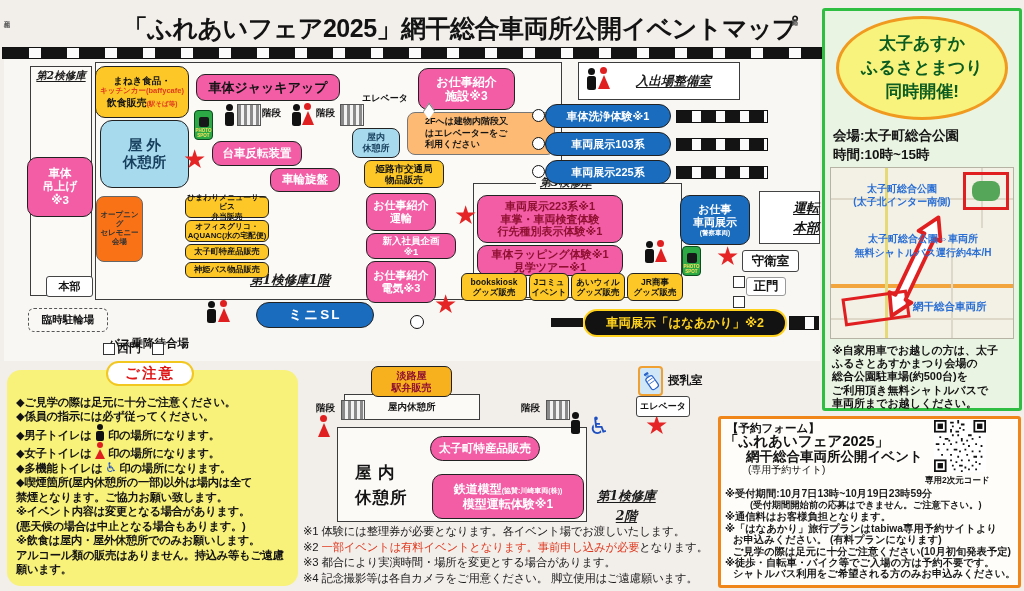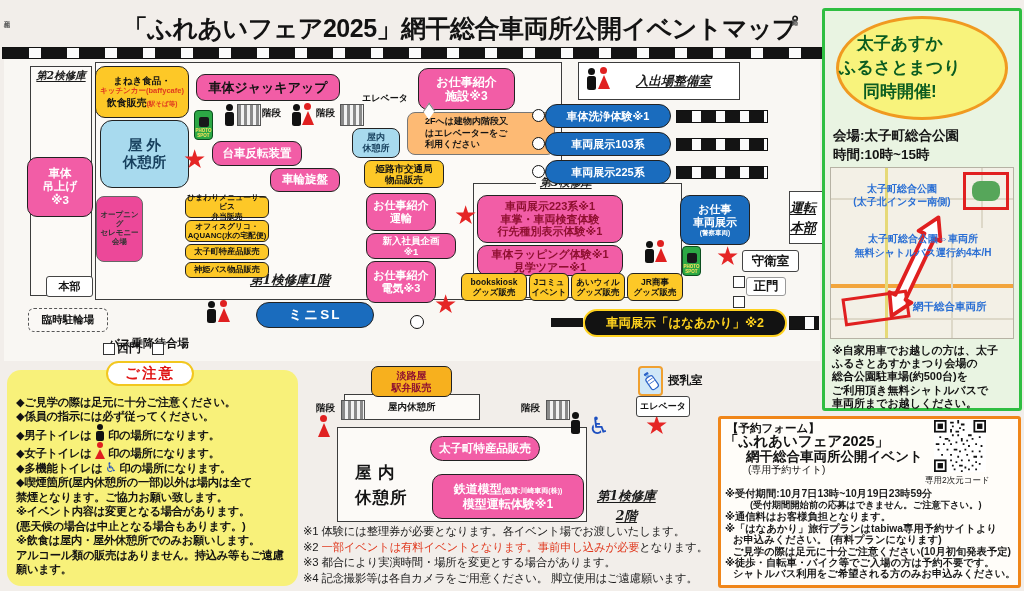--- a/index.html
+++ b/index.html
@@ -85,21 +85,21 @@
 吊上げ
 ※3</div>
   <div class="box wht" style="left:46px;top:276px;width:47px;height:21px;font-size:11px">本部</div>
   <div class="box yel" style="left:95px;top:66px;width:94px;height:52px;border-radius:10px">
     <span style="font-size:9.5px">まねき食品・</span>
     <span class="red" style="font-size:7.5px">キッチンカー(baffycafe)</span>
     <span><span style="font-size:10px">飲食販売</span><span class="red" style="font-size:6.5px">(駅そば等)</span></span>
   </div>
   <div class="box lb" style="left:100px;top:120px;width:89px;height:68px;font-size:14.5px;border-radius:12px">屋 外
 休憩所</div>
-  <div class="box" style="left:96px;top:196px;width:47px;height:66px;background:#ec4899;border:1.3px solid #666;color:#333;font-size:7.5px;border-radius:8px">オープニング
+  <div class="box" style="left:96px;top:196px;width:47px;height:66px;background:#f97316;border:1.3px solid #666;color:#333;font-size:7.5px;border-radius:8px">オープニング
 セレモニー
 会場</div>
   <div class="box yel" style="left:185px;top:196px;width:84px;height:22px;font-size:7.8px;border-radius:6px">ひまわりメニューサービス
 弁当販売</div>
   <div class="box yel" style="left:185px;top:220px;width:84px;height:22px;font-size:7.8px;border-radius:6px">オフィスグリコ・
 AQUANC(水の宅配便)</div>
   <div class="box yel" style="left:185px;top:244px;width:84px;height:16px;font-size:8.2px;border-radius:6px">太子町特産品販売</div>
   <div class="box yel" style="left:185px;top:262px;width:84px;height:16px;font-size:8.2px;border-radius:6px">神姫バス物品販売</div>
   <div class="abs" style="left:28px;top:308px;width:80px;height:24px;border:1.6px dashed #555;border-radius:6px;display:flex;align-items:center;justify-content:center;font-weight:bold;font-size:10.5px;background:#faf8f5">臨時駐輪場</div>
   <div class="txt" style="left:108px;top:336px;font-size:11.5px">バス乗降待合場</div>
@@ -180,21 +180,21 @@
       <i></i>
       <b></b>
     </div>
   <div class="photos" style="left:682px;top:246px">PHOTO
 SPOT</div>
   <div class="box blu" style="left:680px;top:195px;width:70px;height:50px;border-radius:10px">
     <span style="font-size:11px">お仕事
 車両展示</span>
     <span style="font-size:6.5px">(警察車両)</span>
   </div>
-  <div class="abs" style="left:789px;top:191px;width:61px;height:53px;background:#fff;border:1.4px solid #444;display:flex;align-items:center;justify-content:flex-start;text-align:center">
+  <div class="abs" style="left:759px;top:191px;width:61px;height:53px;background:#fff;border:1.4px solid #444;display:flex;align-items:center;justify-content:flex-end;text-align:center">
     <span class="iund" style="white-space:pre-line;font-weight:bold">運転
 本部</span>
   </div>
   <div class="star" style="left:716px;top:243px">★</div>
   <div class="box wht" style="left:742px;top:250px;width:57px;height:22px;font-size:12.5px">守衛室</div>
   <div class="chk" style="left:733px;top:276px"></div>
   <div class="box wht" style="left:746px;top:277px;width:40px;height:19px;font-size:12.5px;border-color:#999">正門</div>
   <div class="chk" style="left:733px;top:296px"></div>
 
   <div class="box pink" style="left:366px;top:193px;width:70px;height:38px;font-size:11px;border-radius:9px">お仕事紹介
@@ -270,21 +270,21 @@
     <div class="nline">◆喫煙箇所(屋内休憩所の一部)以外は場内は全て
  禁煙となります。ご協力お願い致します。</div>
     <div class="nline">※イベント内容は変更となる場合があります。
  (悪天候の場合は中止となる場合もあります。)</div>
     <div class="nline"><span>※</span><span style="font-weight:900">飲食は屋内・屋外休憩所でのみ</span><span>お願いします。</span></div>
     <div class="nline"> アルコール類の販売はありません。持込み等もご遠慮
  願います。</div>
   </div>
 
   <div class="abs" style="left:822px;top:8px;width:200px;height:403px;background:#e9f4e2;border:3.5px solid #2fbe41;border-radius:3px"></div>
-  <div class="abs" style="left:836px;top:16px;width:172px;height:104px;background:#f8f37c;border:3.5px solid #f09a20;border-radius:50%;display:flex;align-items:center;">
+  <div class="abs" style="left:836px;top:16px;width:172px;height:104px;background:#f8f37c;border:3.5px solid #f09a20;border-radius:50%;display:flex;align-items:center;justify-content:center">
     <span style="white-space:pre-line;text-align:center;font-weight:bold;font-size:17px;line-height:1.4;color:#0a5c20">太子あすか
 ふるさとまつり
 同時開催!</span>
   </div>
   <div class="txt" style="left:833px;top:127px;font-size:13.5px">会場:太子町総合公園</div>
   <div class="txt" style="left:833px;top:146px;font-size:13.5px">時間:10時~15時</div>
   <div class="abs" style="left:830px;top:167px;width:184px;height:172px;background:#f3f0e6;border:1px solid #b6b2a4;overflow:hidden">
     <div class="abs" style="left:0;top:30px;width:184px;height:2px;background:#ddd8c8"></div>
     <div class="abs" style="left:0;top:116px;width:184px;height:4px;background:#f2a53c"></div>
     <div class="abs" style="left:54px;top:0;width:3px;height:172px;background:#e6d977"></div>
@@ -320,21 +320,21 @@
       <rect x="1" y="1" width="5" height="5" fill="#fff"></rect>
       <rect x="2" y="2" width="3" height="3" fill="#111"></rect>
     <rect x="22" y="0" width="7" height="7" fill="#111"></rect>
       <rect x="23" y="1" width="5" height="5" fill="#fff"></rect>
       <rect x="24" y="2" width="3" height="3" fill="#111"></rect>
     <rect x="0" y="22" width="7" height="7" fill="#111"></rect>
       <rect x="1" y="23" width="5" height="5" fill="#fff"></rect>
       <rect x="2" y="24" width="3" height="3" fill="#111"></rect>
     <path fill="#111" d="M9 1h2v1H9z M13 0h1v2h-1z M15 2h2v1h-2z M10 3h1v1h-1z M14 4h1v1h-1z M16 5h1v1h-1z M9 5h1v2H9z M12 6h2v1h-2z M10 8h1v1h-1z M13 8h1v1h-1z M19 8h2v1h-2z M3 9h1v1H3z M6 10h2v1H6z M8 11h1v1H8z M15 10h1v2h-1z M18 11h1v1h-1z M21 10h1v1h-1z M25 9h1v1h-1z M1 13h2v1H1z M5 13h1v1H5z M9 13h1v1H9z M12 12h1v1h-1z M16 13h1v1h-1z M19 14h1v1h-1z M23 13h1v1h-1z M26 14h1v1h-1z M2 16h1v1H2z M7 16h1v1H7z M11 16h2v1h-2z M14 17h1v1h-1z M17 16h1v1h-1z M21 17h1v1h-1z M25 17h1v1h-1z M4 19h1v1H4z M9 19h1v1H9z M13 20h1v1h-1z M18 19h1v1h-1z M22 20h2v1h-2z M26 20h1v1h-1z M9 22h1v1H9z M12 23h1v1h-1z M15 22h1v1h-1z M19 22h1v1h-1z M23 23h1v1h-1z M10 25h1v1h-1z M14 25h2v1h-2z M17 26h1v1h-1z M21 25h1v1h-1z M25 24h1v1h-1z M11 27h1v1h-1z M15 28h1v1h-1z M19 27h1v1h-1z M23 27h1v1h-1z"></path>
   </svg>
-  <div class="txt" style="left:925px;top:475px;font-size:8.5px;font-weight:normal">専用2次元コード</div>
+  <div class="txt" style="left:925px;top:475px;font-size:8.5px;font-weight:bold">専用2次元コード</div>
   <div class="rl" style="left:725px;top:488px">※受付期間:10月7日13時~10月19日23時59分</div>
   <div class="rl" style="left:750px;top:500px;font-size:9.3px">(受付期間開始前の応募はできません。ご注意下さい。)</div>
   <div class="rl" style="left:725px;top:511px">※通信料はお客様負担となります。</div>
   <div class="rl red2" style="left:725px;top:523px">※「はなあかり」旅行プランはtabiwa専用予約サイトより</div>
   <div class="rl red2" style="left:733px;top:534px"> お申込みください。 (有料プランになります)</div>
   <div class="rl" style="left:733px;top:546px"> ご見学の際は足元に十分ご注意ください(10月初旬発表予定)</div>
   <div class="rl" style="left:725px;top:557px">※徒歩・自転車・バイク等でご入場の方は予約不要です。</div>
   <div class="rl" style="left:733px;top:568px"> シャトルバス利用をご希望される方のみお申込みください。</div>
 
 </div>

